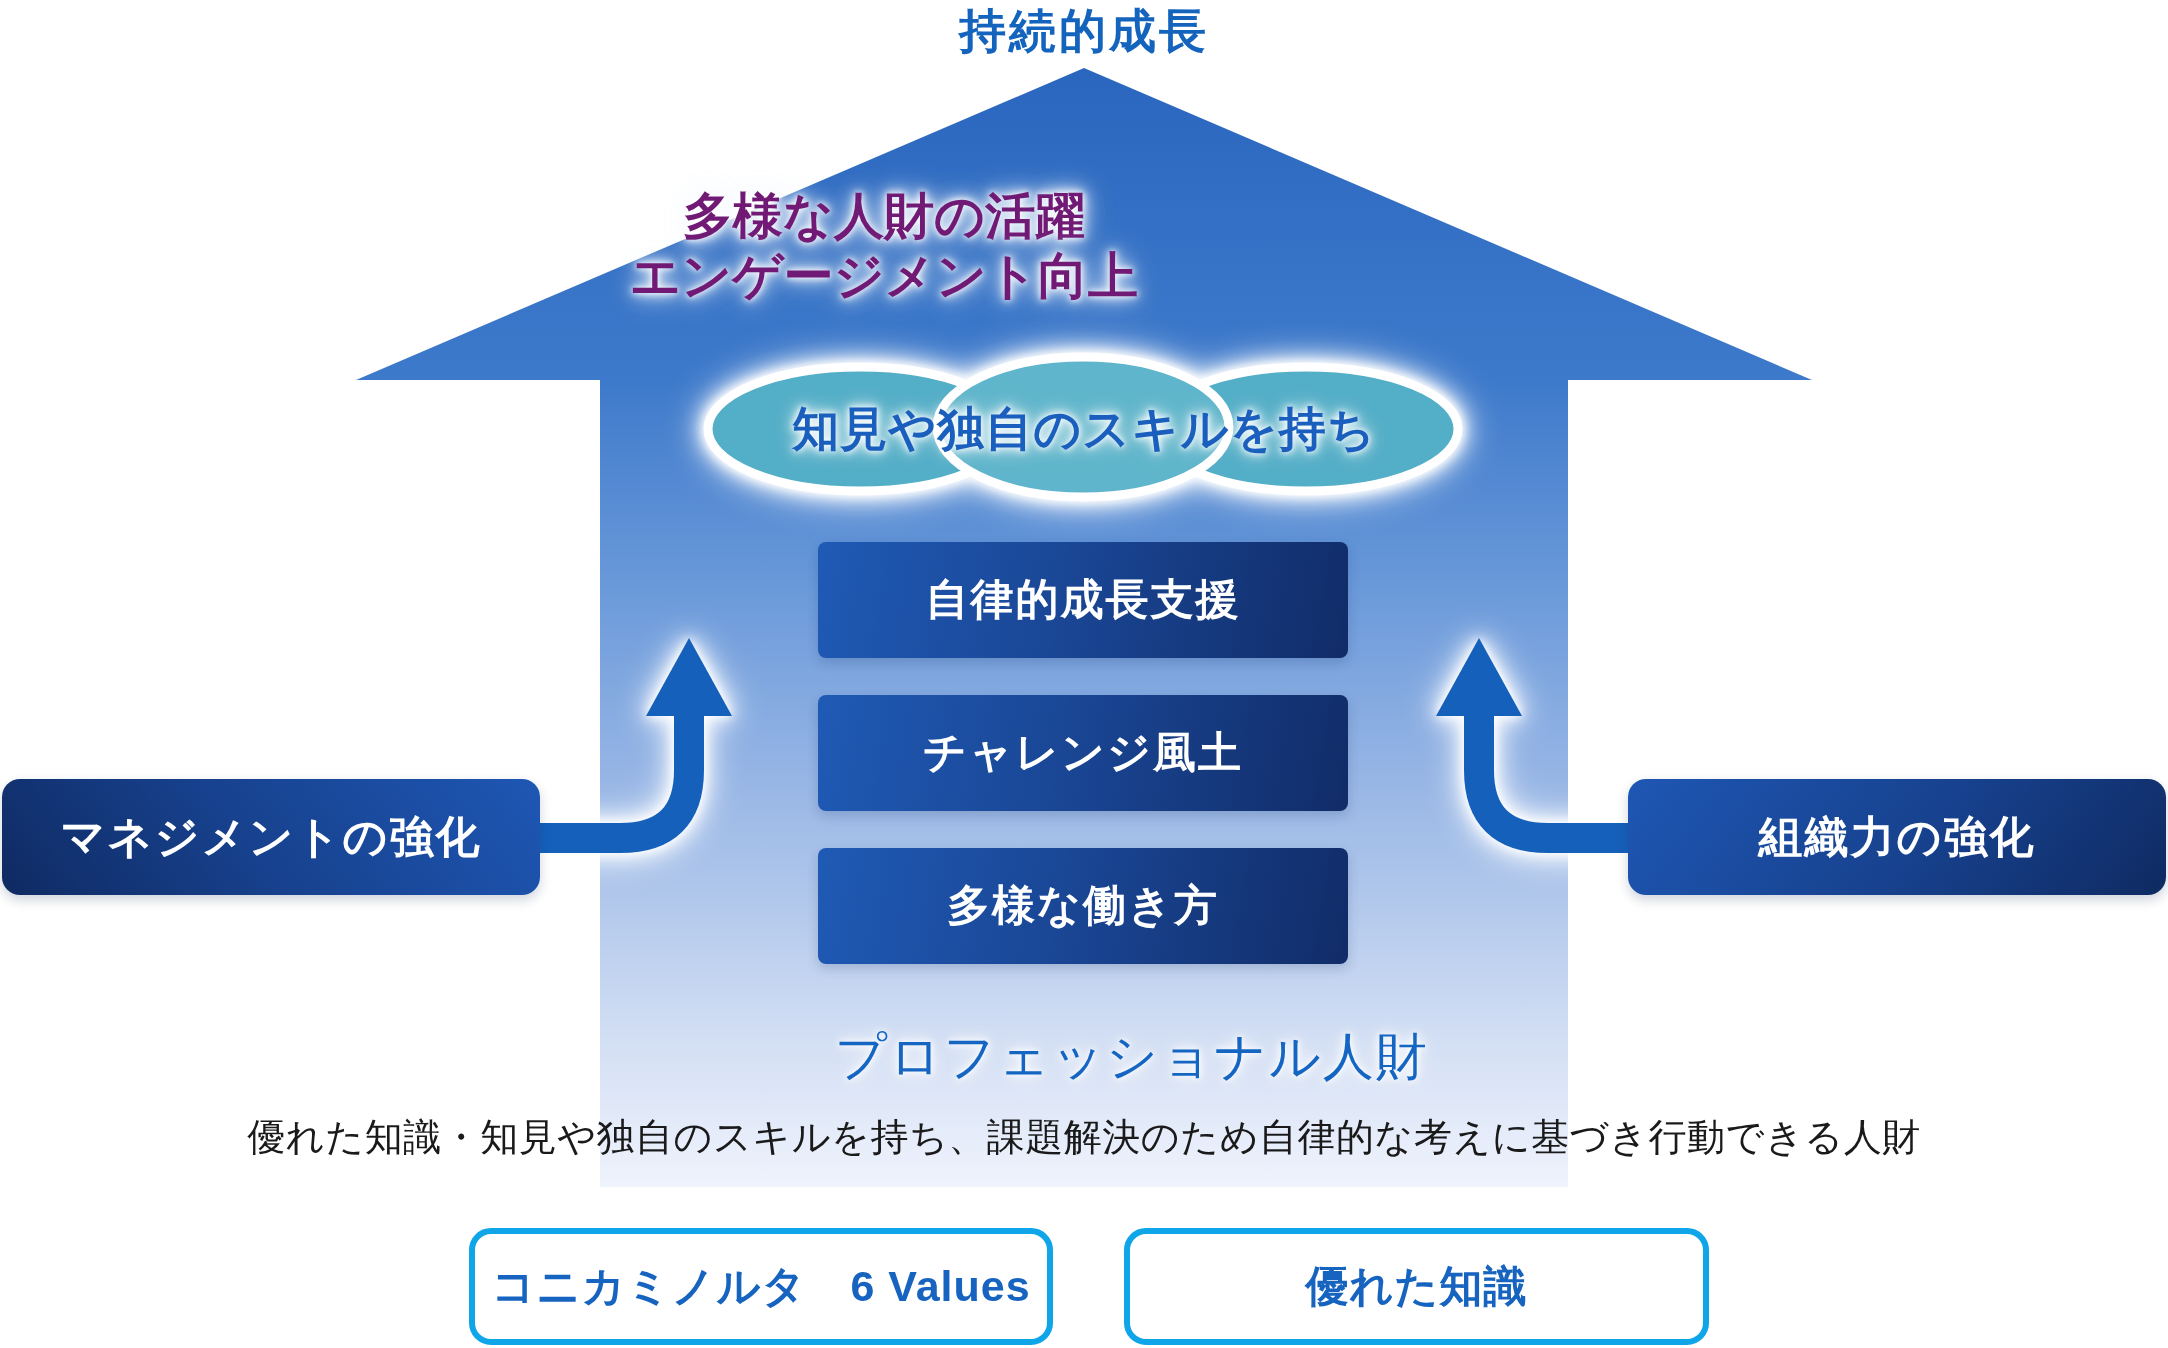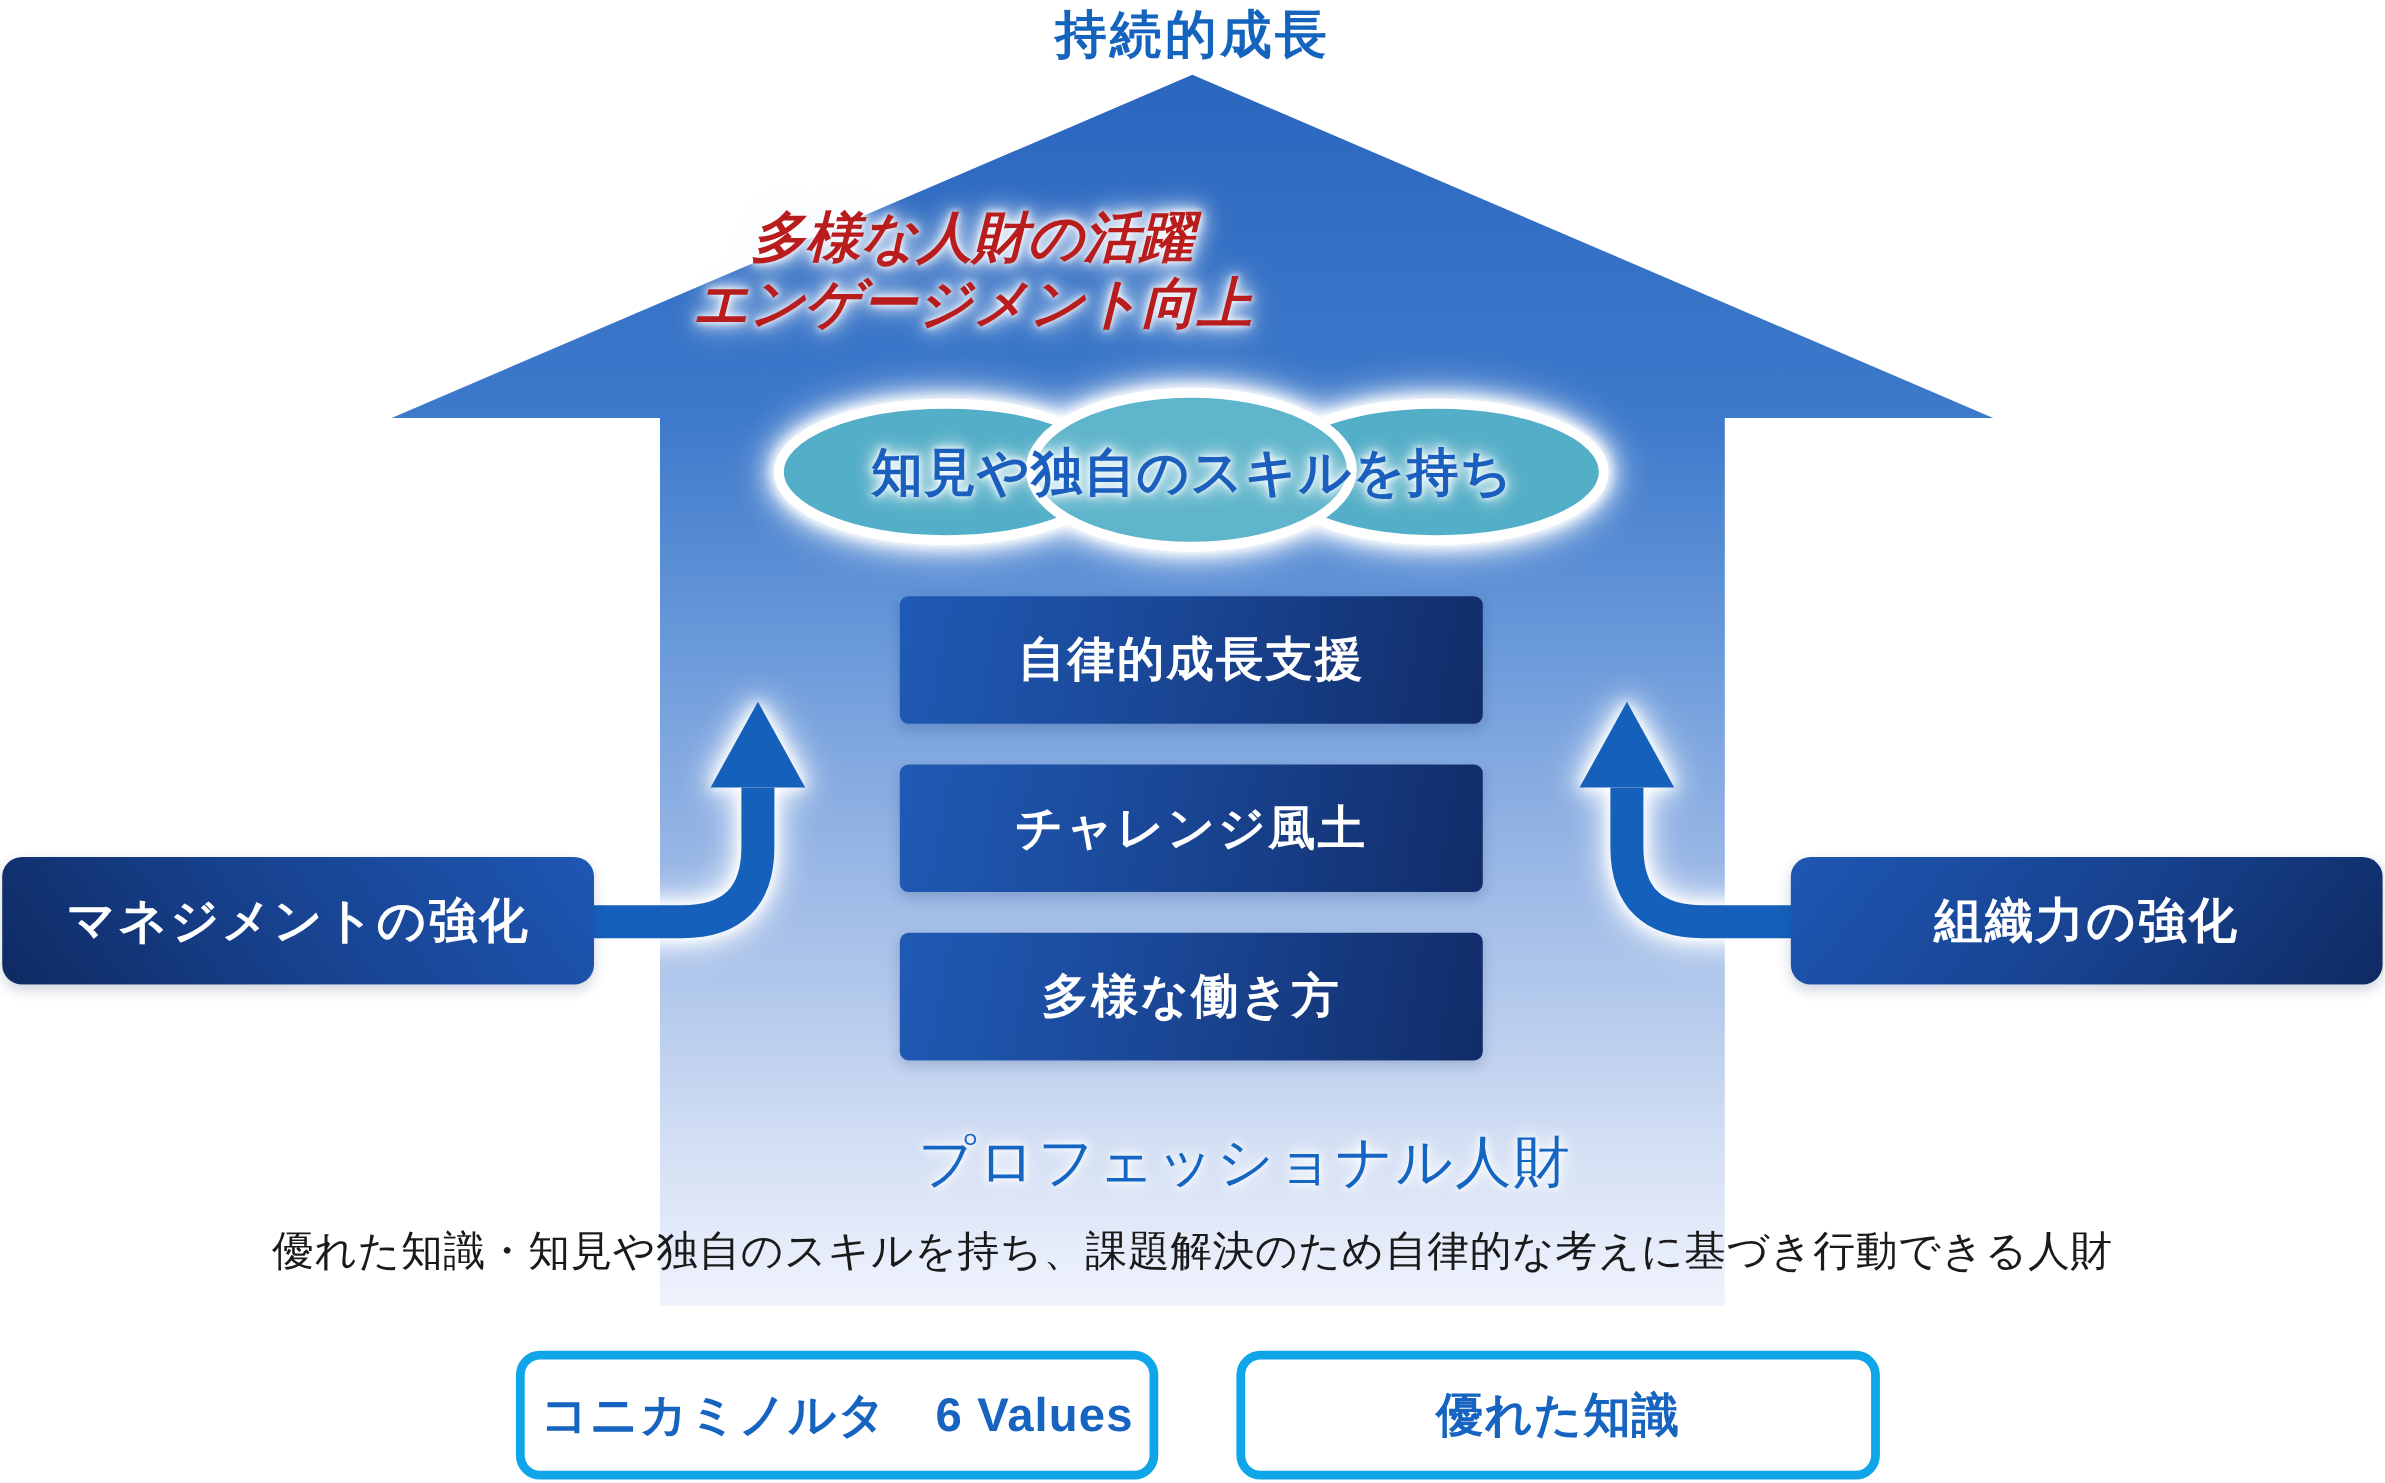--- a/index.html
+++ b/index.html
@@ -11,23 +11,22 @@
   .ctext{display:flex;align-items:center;justify-content:center;text-align:center;}
   svg{position:absolute;left:0;top:0;}
 
   
   .top-title{
     left:0;top:2px;width:2168px;height:58px;
     font-size:47px;font-weight:800;color:#1464BE;letter-spacing:3px;
   }
   .arrow-lines{
     left:0;top:186px;width:1768px;
-    font-size:50px;font-weight:800;color:#b91c1c;line-height:60px;text-align:center;
+    font-size:50px;font-weight:800;color:#701a75;line-height:60px;text-align:center;
     text-shadow:0 0 6px #fff,0 0 12px #fff,0 0 20px rgba(255,255,255,.95),0 0 30px rgba(230,242,255,.9);
-    font-style:italic;
   }
   .ellipse-label{
     left:0;top:398px;width:2168px;height:62px;
     font-size:47px;font-weight:800;color:#1A5FBE;letter-spacing:1px;
     text-shadow:0 0 6px #fff,0 0 12px #fff,0 0 20px rgba(255,255,255,.95);
   }
   .pillar{
     left:818px;width:530px;height:116px;border-radius:8px;
     background:linear-gradient(100deg,#1F5AB5 0%,#1A4796 45%,#112C68 100%);
     color:#ffffff;font-size:43px;font-weight:700;letter-spacing:2px;
@@ -47,21 +46,21 @@
     font-size:38px;font-weight:500;color:#1A1A1A;letter-spacing:0.5px;
   }
   .side-label{
     top:779px;width:538px;height:116px;border-radius:18px;
     color:#ffffff;font-size:44px;font-weight:700;letter-spacing:2px;
     box-shadow:0 5px 12px rgba(15,40,90,.2);
   }
   #side-left{left:2px;background:linear-gradient(52deg,#0F2A62 0%,#17418D 45%,#1E57B4 100%);}
   #side-right{left:1628px;background:linear-gradient(128deg,#1E57B4 0%,#17418D 55%,#0F2A62 100%);}
   .footer-box{
-    top:1228px;height:117px;border:8px solid #0ea5e9;border-radius:22px;
+    top:1228px;height:117px;border:6px solid #0ea5e9;border-radius:22px;
     background:#ffffff;color:#1663C0;font-size:43px;font-weight:700;letter-spacing:1px;
     box-sizing:border-box;
   }
   #footer-0{left:469px;width:584px;}
   #footer-1{left:1124px;width:585px;}
 
   
   .glow-soft{filter:drop-shadow(0 0 5px rgba(255,255,255,1)) drop-shadow(0 0 9px rgba(255,255,255,.95)) drop-shadow(0 0 16px rgba(255,255,255,.8));}
 </style>
 </head>

